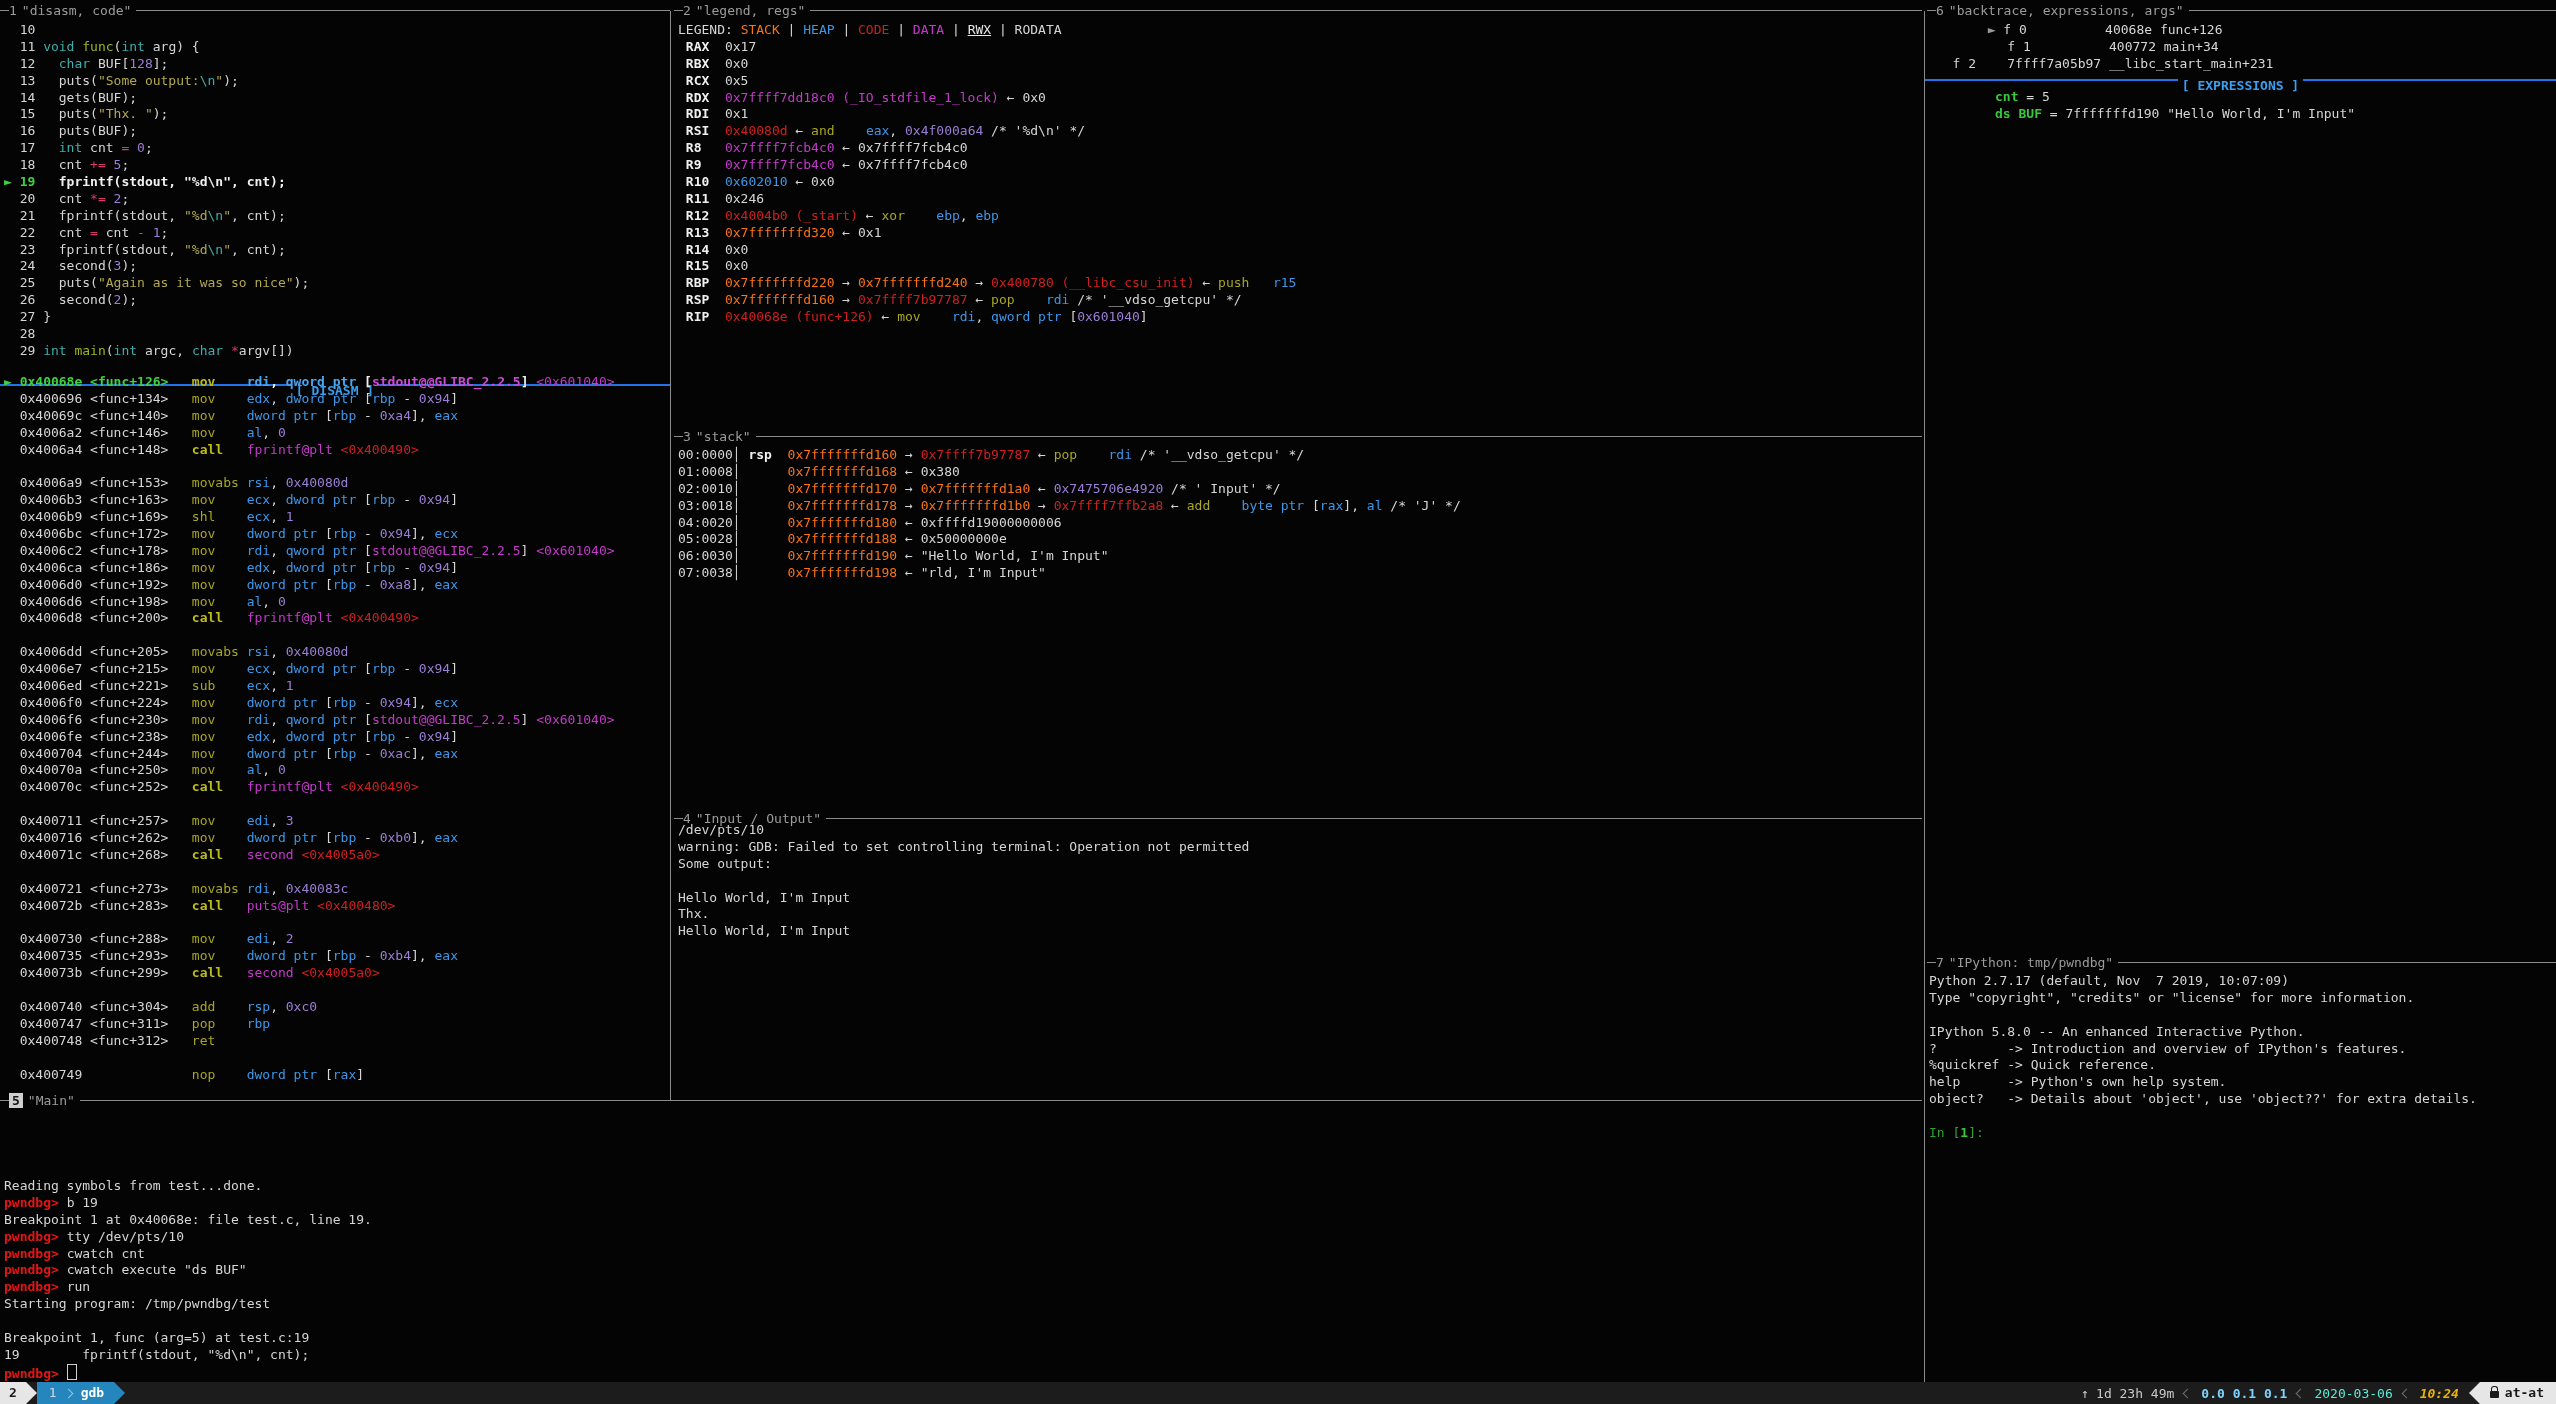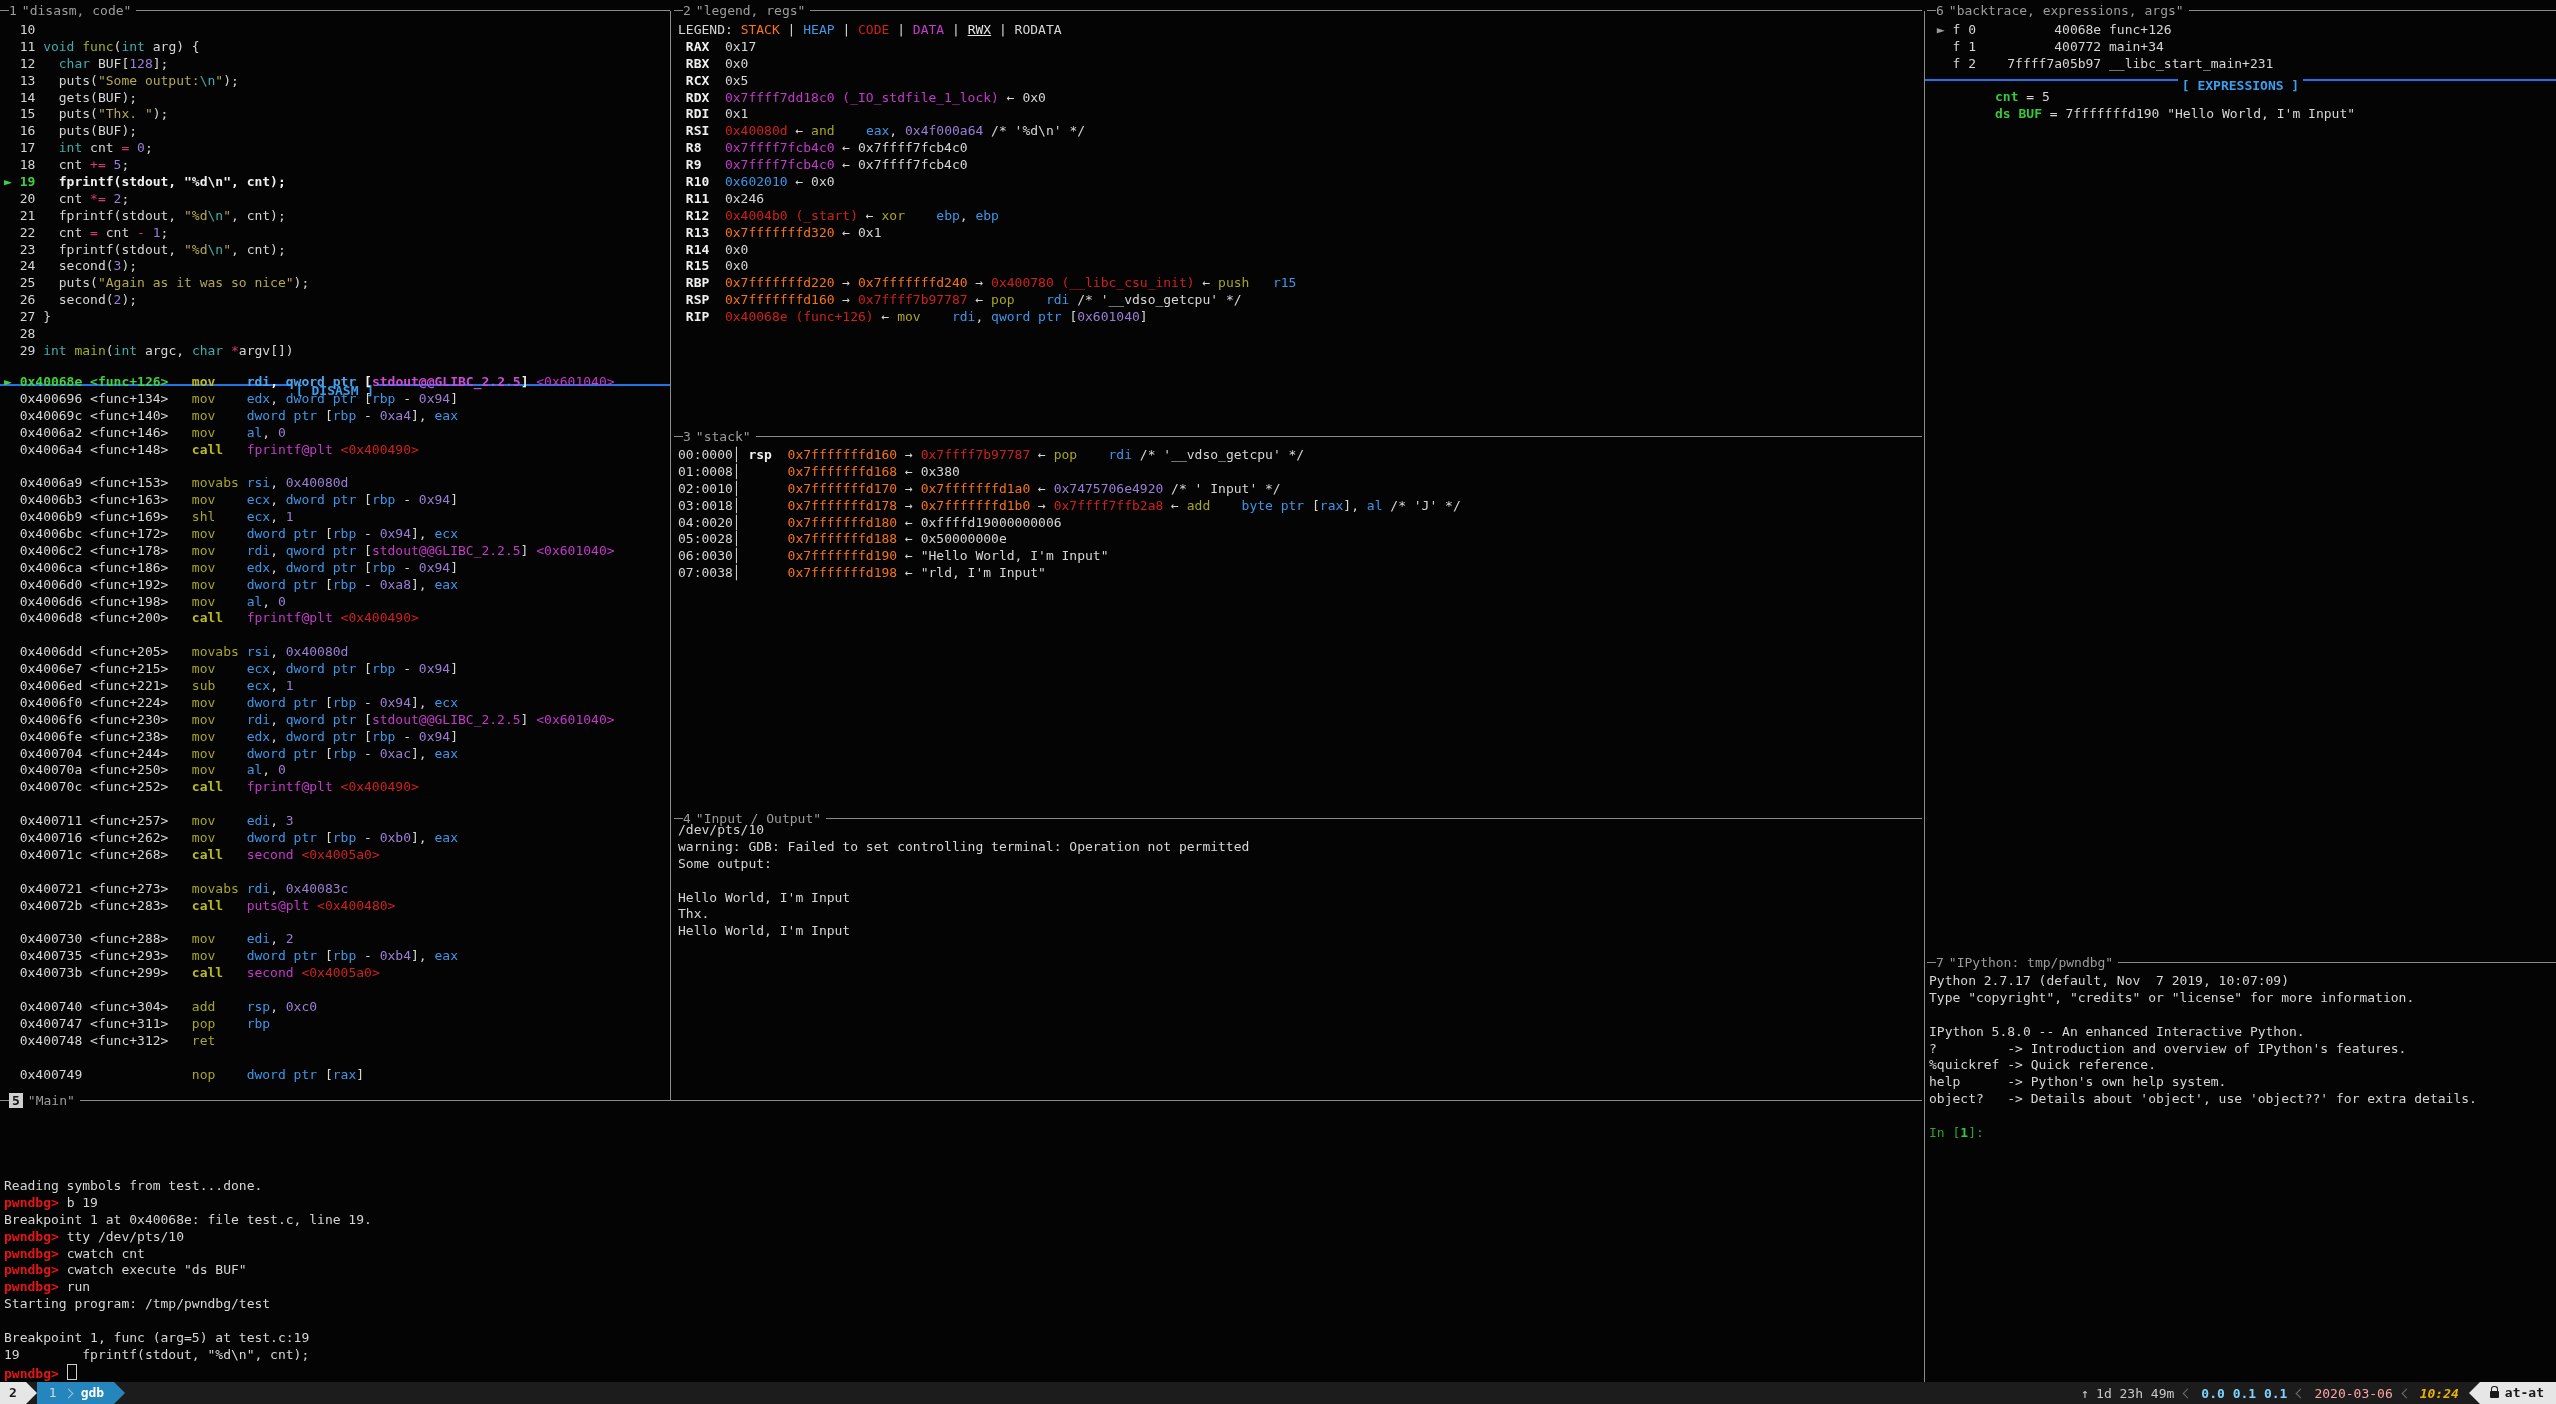--- a/index.html
+++ b/index.html
@@ -39,21 +39,21 @@
   .tri-blue{border-left:11px solid #2586bd;}
   .tri-left-light{width:0;height:0;border-top:11px solid transparent;border-bottom:11px solid transparent;border-right:11px solid #e6e6e6;}
   .seg-window{background:#2586bd;height:22px;line-height:22px;display:flex;align-items:center;padding:0 10px 0 12px;}
   .win-idx{color:#cfd8dd;}
   .win-name{color:#ffffff;font-weight:bold;}
   .chev{display:inline-block;width:6px;height:6px;}
   .chev-r{border-right:1px solid #9dc4d8;border-top:1px solid #9dc4d8;transform:rotate(45deg);margin:0 9px 0 8px;}
   .chev-l{border-left:1px solid #6e6e6e;border-bottom:1px solid #6e6e6e;transform:rotate(45deg);margin:0 10px;}
   .sb-txt{color:#c9c9c9;} .up-arrow{color:#c9c9c9;margin-right:7px;}
   .sb-load{color:#7dd3fc;font-weight:bold;}
-  .sb-date{color:#fca5a5;} .sb-time{color:#eab308;font-weight:bold;font-style:italic;}
+  .sb-date{color:#5eead4;} .sb-time{color:#eab308;font-weight:bold;font-style:italic;}
   .seg-host{background:#e6e6e6;color:#1a1a1a;font-weight:bold;height:22px;line-height:22px;
             display:flex;align-items:center;padding:0 12px 0 8px;}
   .lock{display:inline-block;width:9px;height:7px;background:#1a1a1a;border-radius:1px;position:relative;margin:3px 6px 0 2px;}
   .lock::before{content:"";position:absolute;top:-5px;left:1px;width:5px;height:5px;
                 border:1.5px solid #1a1a1a;border-bottom:none;border-radius:3px 3px 0 0;}
 </style>
 </head>
 <body>
 
 <div class="screen">
@@ -106,21 +106,21 @@
       <span class="rule fill"></span>
   </div>
   <div class="t" style="left:4px;top:1178px;"><div class="ln"><span class="c-w">Reading symbols from test...done.</span></div><div class="ln"><span class="c-rdb">pwndbg&gt; </span><span class="c-w">b 19</span></div><div class="ln"><span class="c-w">Breakpoint 1 at 0x40068e: file test.c, line 19.</span></div><div class="ln"><span class="c-rdb">pwndbg&gt; </span><span class="c-w">tty /dev/pts/10</span></div><div class="ln"><span class="c-rdb">pwndbg&gt; </span><span class="c-w">cwatch cnt</span></div><div class="ln"><span class="c-rdb">pwndbg&gt; </span><span class="c-w">cwatch execute "ds BUF"</span></div><div class="ln"><span class="c-rdb">pwndbg&gt; </span><span class="c-w">run</span></div><div class="ln"><span class="c-w">Starting program: /tmp/pwndbg/test</span></div><div class="ln"> </div><div class="ln"><span class="c-w">Breakpoint 1, func (arg=5) at test.c:19</span></div><div class="ln"><span class="c-w">19        fprintf(stdout, "%d\n", cnt);</span></div><div class="ln"><span class="c-rdb">pwndbg&gt; </span><span class="c-cursor"></span></div></div>
 
   <div class="pane-title" style="left:1927px;top:2px;width:629px;">
     <span class="rule pre"></span>
       <span class="num">6</span>
       <span class="ttl">"backtrace, expressions, args"</span>
       <span class="rule fill"></span>
   </div>
-  <div class="t" style="left:1929px;top:22px;"><div class="ln"><span class="c-gy"> ► </span><span class="c-w">f 0          40068e func+126</span></div><div class="ln"><span class="c-w">   f 1          400772 main+34</span></div><div class="ln"><span class="c-w">   f 2    7ffff7a05b97 __libc_start_main+231</span></div></div>
+  <div class="t" style="left:1929px;top:22px;text-align:center;"><div class="ln"><span class="c-gy"> ► </span><span class="c-w">f 0          40068e func+126</span></div><div class="ln"><span class="c-w">   f 1          400772 main+34</span></div><div class="ln"><span class="c-w">   f 2    7ffff7a05b97 __libc_start_main+231</span></div></div>
   <div class="bsep" style="left:1925px;top:71px;width:631px;">
     <span class="brule"></span>
       <span class="blbl">[ EXPRESSIONS ]</span>
       <span class="brule"></span>
   </div>
   <div class="t" style="left:1995px;top:89px;"><div class="ln"><span class="c-gnb">cnt</span><span class="c-w"> = 5</span></div><div class="ln"><span class="c-gnb">ds BUF</span><span class="c-w"> = 7fffffffd190 "Hello World, I'm Input"</span></div></div>
 
   <div class="pane-title" style="left:1927px;top:954px;width:629px;">
     <span class="rule pre"></span>
       <span class="num">7</span>

